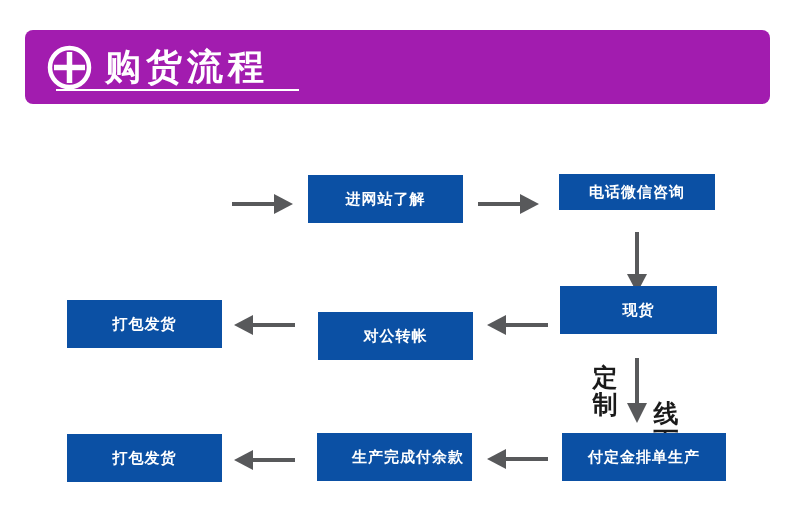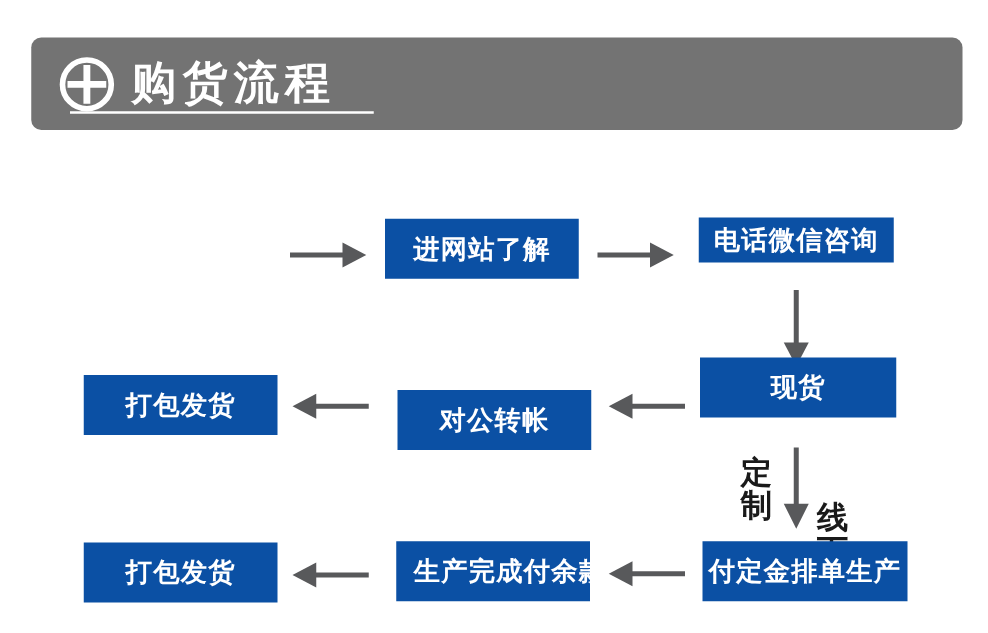--- a/index.html
+++ b/index.html
@@ -10,21 +10,21 @@
     width: 790px;
     height: 506px;
     background: #ffffff;
     overflow: hidden;
   }
   
   .banner {
     position: absolute;
     left: 25px; top: 30px;
     width: 745px; height: 74px;
-    background: #737373;
+    background: #a21caf;
     border-radius: 8px;
   }
   .banner-icon {
     position: absolute;
     left: 22px; top: 15px;
     width: 45px; height: 45px;
   }
   .banner-title {
     position: absolute;
     left: 80px; top: 16px;
@@ -42,21 +42,21 @@
     background: #ffffff;
   }
   
   .flow-box {
     position: absolute;
     background: #0b50a4;
     color: #ffffff;
     display: flex;
     align-items: center;
     justify-content: center;
-    font-size: 21px;
+    font-size: 15px;
     font-weight: 600;
     letter-spacing: 1px;
     white-space: nowrap;
   }
   .b-r1-1 { left: 308px; top: 175px; width: 155px; height: 48px; }
   .b-r1-2 { left: 559px; top: 174px; width: 156px; height: 36px; }
   .b-r2-1 { left: 67px;  top: 300px; width: 155px; height: 48px; }
   .b-r2-2 { left: 318px; top: 300px; width: 155px; height: 48px; margin-top: 12px; }
   .b-r2-3 { left: 560px; top: 286px; width: 157px; height: 48px; text-align: right; }
   .b-r3-1 { left: 67px;  top: 434px; width: 155px; height: 48px; }

